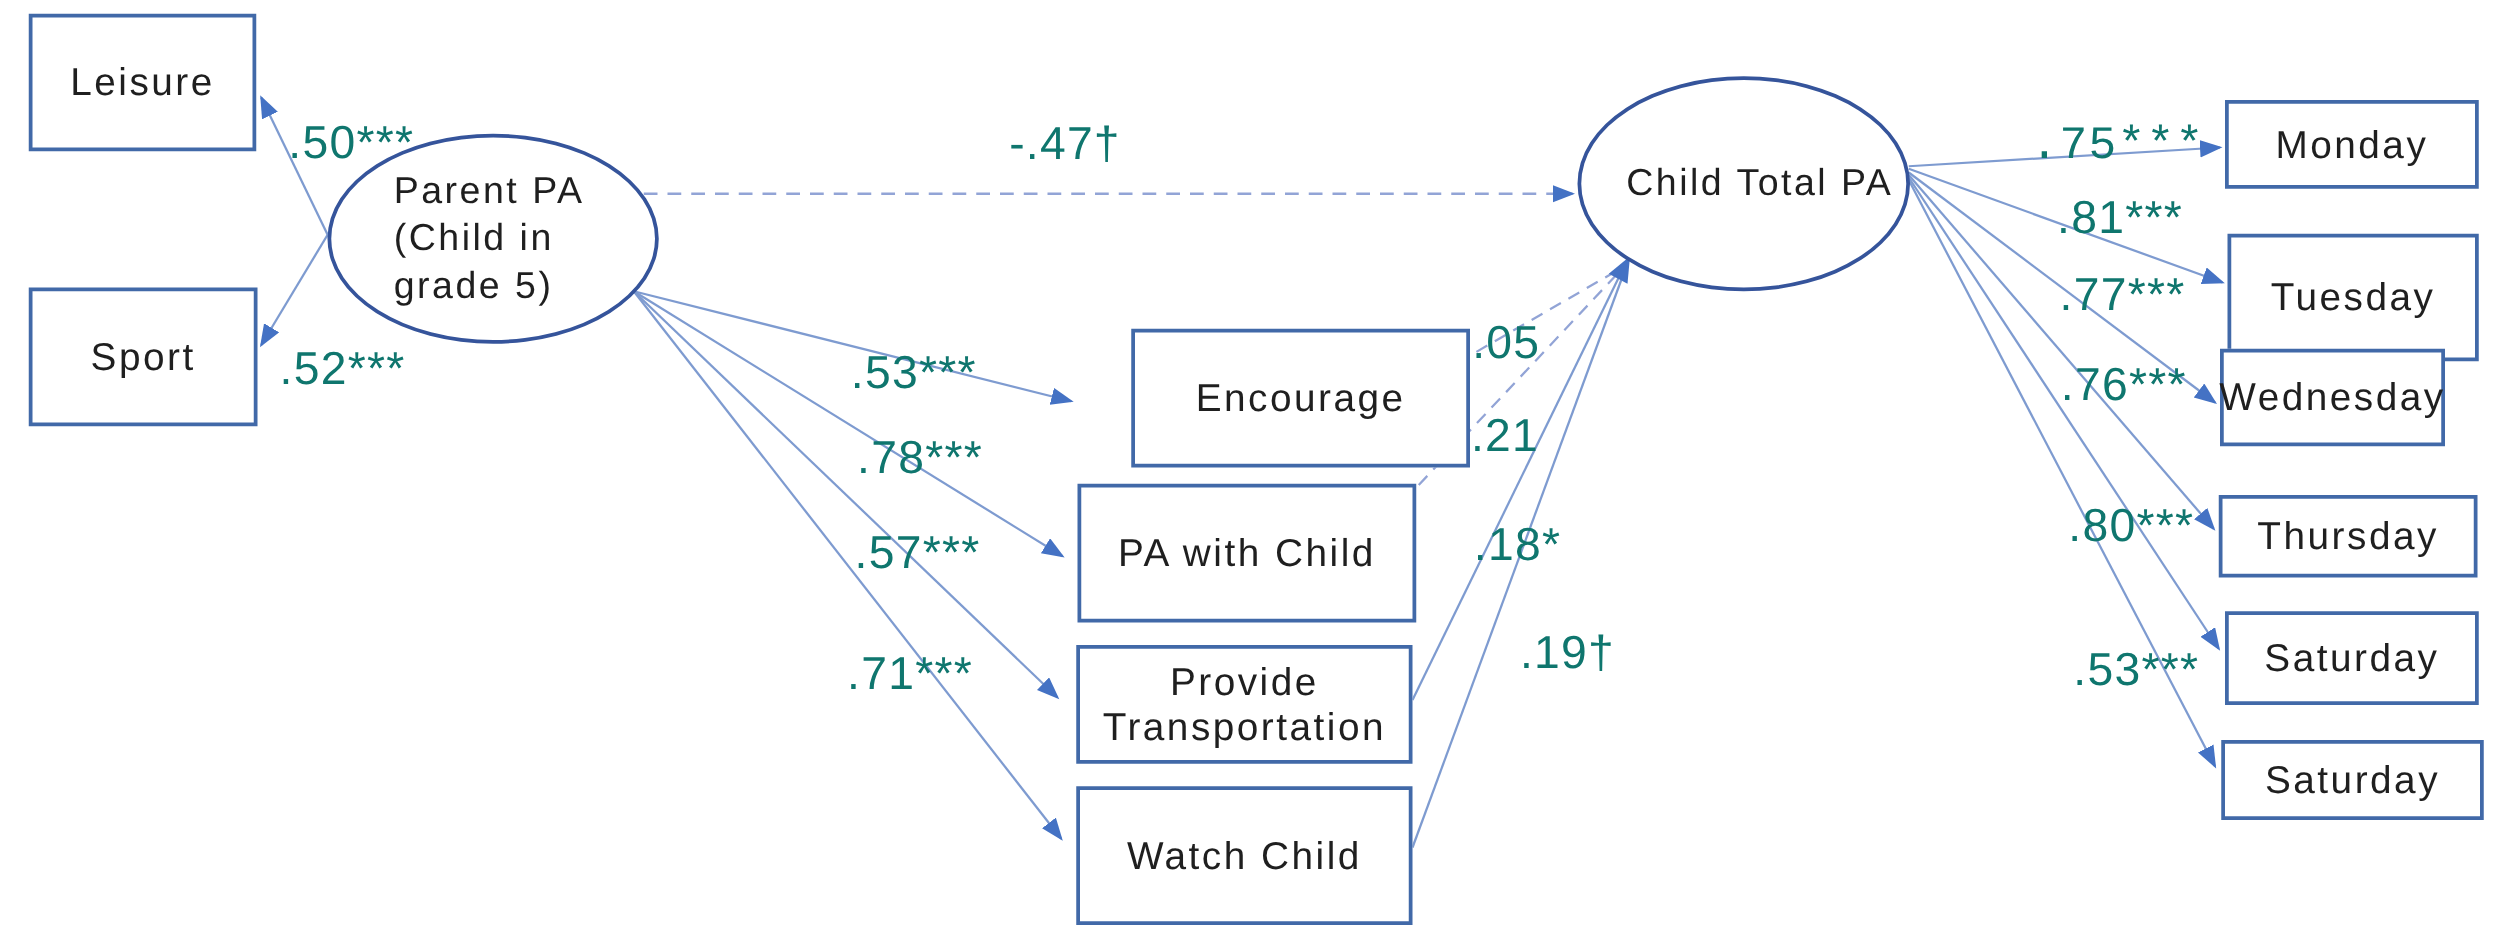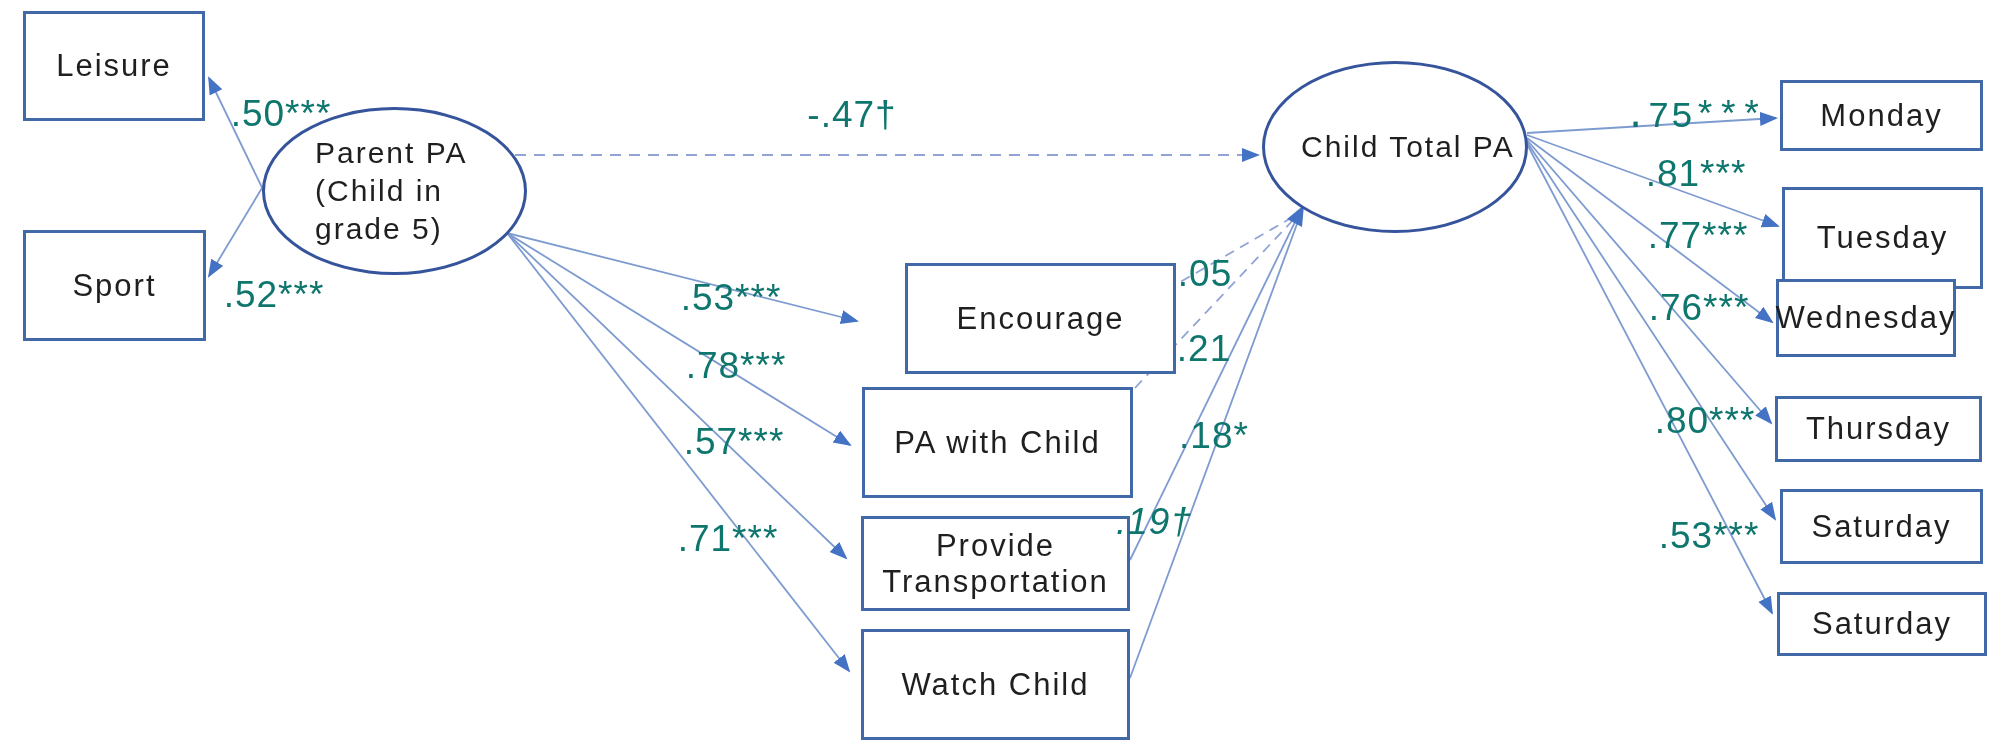--- a/index.html
+++ b/index.html
@@ -127,21 +127,21 @@
   <span class="coef" style="left:852px; top:115px;">-.47†</span>
 
   <span class="coef" style="left:731px; top:298px;">.53***</span>
   <span class="coef" style="left:736px; top:366px;">.78***</span>
   <span class="coef" style="left:734px; top:442px;">.57***</span>
   <span class="coef" style="left:728px; top:539px;">.71***</span>
 
   <span class="coef" style="left:1205px; top:274px;">.05</span>
   <span class="coef" style="left:1204px; top:349px;">.21</span>
   <span class="coef" style="left:1214px; top:436px;">.18*</span>
-  <span class="coef" style="left:1154px; top:522px;font-style:italic;">.19†</span>
+  <span class="coef" style="left:1254px; top:522px;">.19†</span>
 
   <span class="coef" style="left:1694px; top:117px;font-family:Liberation Mono, monospace;">.75***</span>
   <span class="coef" style="left:1696px; top:174px;">.81***</span>
   <span class="coef" style="left:1698px; top:236px;">.77***</span>
   <span class="coef" style="left:1699px; top:308px;">.76***</span>
   <span class="coef" style="left:1705px; top:421px;">.80***</span>
   <span class="coef" style="left:1709px; top:536px;">.53***</span>
 
 </div>
 

